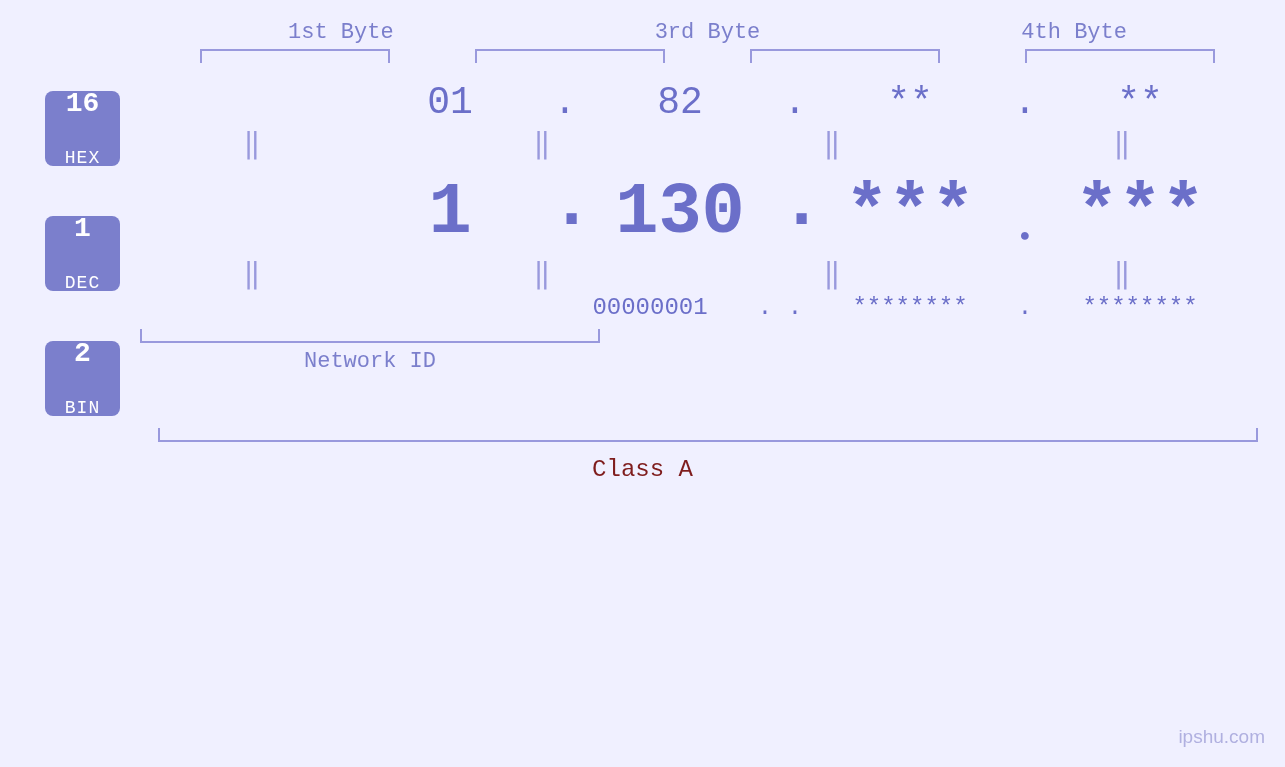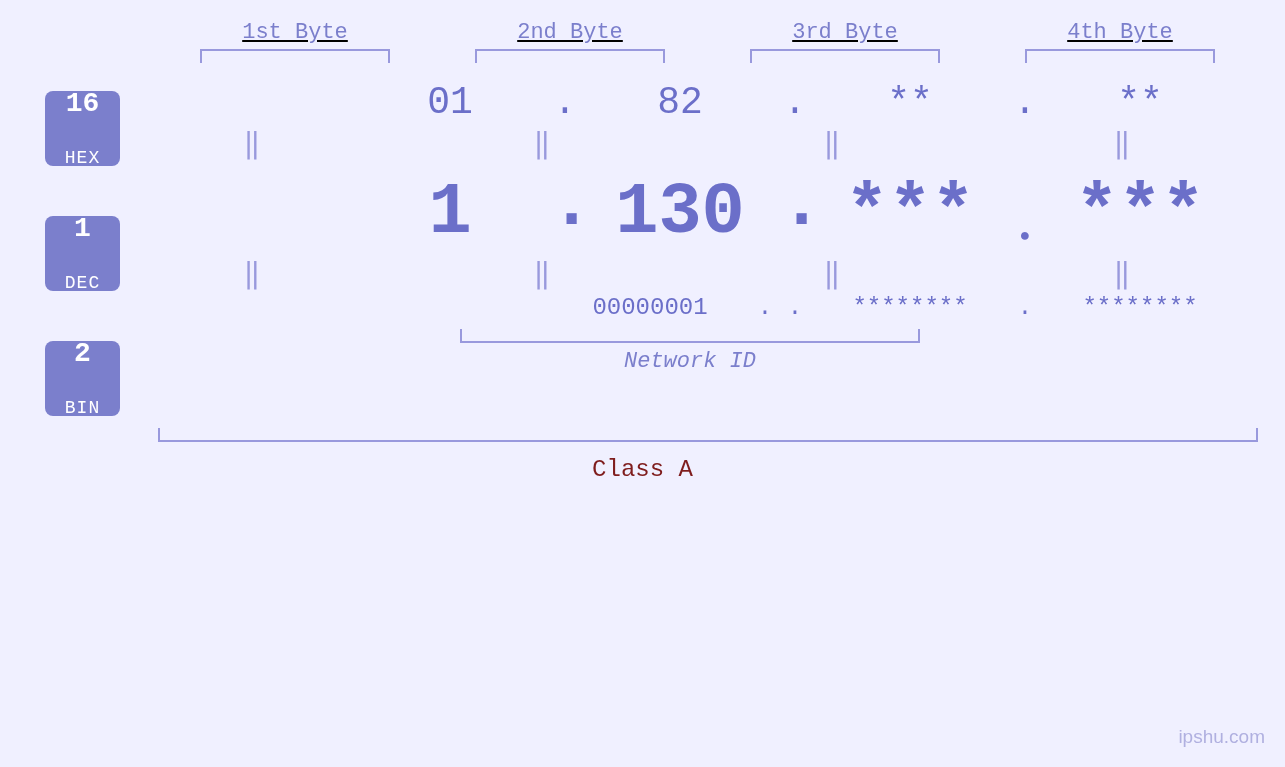--- a/index.html
+++ b/index.html
@@ -22,21 +22,20 @@
       align-items: center;
     }
 
     
     .byte-headers {
       display: flex;
       width: 1100px;
       margin-left: 130px;
       margin-top: 20px;
       justify-content: space-around;
-      text-decoration: underline;
     }
 
     .byte-label {
       color: #7b7fcc;
       font-size: 22px;
       font-family: 'Courier New', Courier, monospace;
       text-align: center;
       width: 200px;
     }
 
@@ -194,21 +193,20 @@
       margin-bottom: 0;
     }
   </style>
 </head>
 <body>
 
 <div class="main-container">
 
   <div class="byte-headers">
     <div class="byte-label">1st Byte</div>
-    <div class="byte-label">2nd Byte</div>
     <div class="byte-label">3rd Byte</div>
     <div class="byte-label">4th Byte</div>
   </div>
 
   <div class="bracket-row">
     <div class="bracket"></div>
     <div class="bracket"></div>
     <div class="bracket"></div>
     <div class="bracket"></div>
   </div>
@@ -280,21 +278,21 @@
 
       <div class="data-row bin-row">
         <div class="cell">00000001</div>
         <div class="dot">.</div>
         <div class="dot">.</div>
         <div class="cell">********</div>
         <div class="dot">.</div>
         <div class="cell">********</div>
       </div>
 
-      <div style="display:flex; flex-direction:column; margin-top:8px; justify-content:flex-start; width:1100px;font-style:italic;">
+      <div style="display:flex; flex-direction:row; margin-top:8px; justify-content:flex-start; width:1100px;">
 
         <div style="display:flex; flex-direction:column; align-items:center;">
           <div style="width:460px; height:14px; border-bottom:2px solid #9999dd; border-left:2px solid #9999dd; border-right:2px solid #9999dd;"></div>
           <div style="color:#7b7fcc; font-size:22px; font-family:'Courier New',Courier,monospace; margin-top:6px; text-align:center;">Network ID</div>
         </div>
 
       </div>
 
     </div>
   </div>

